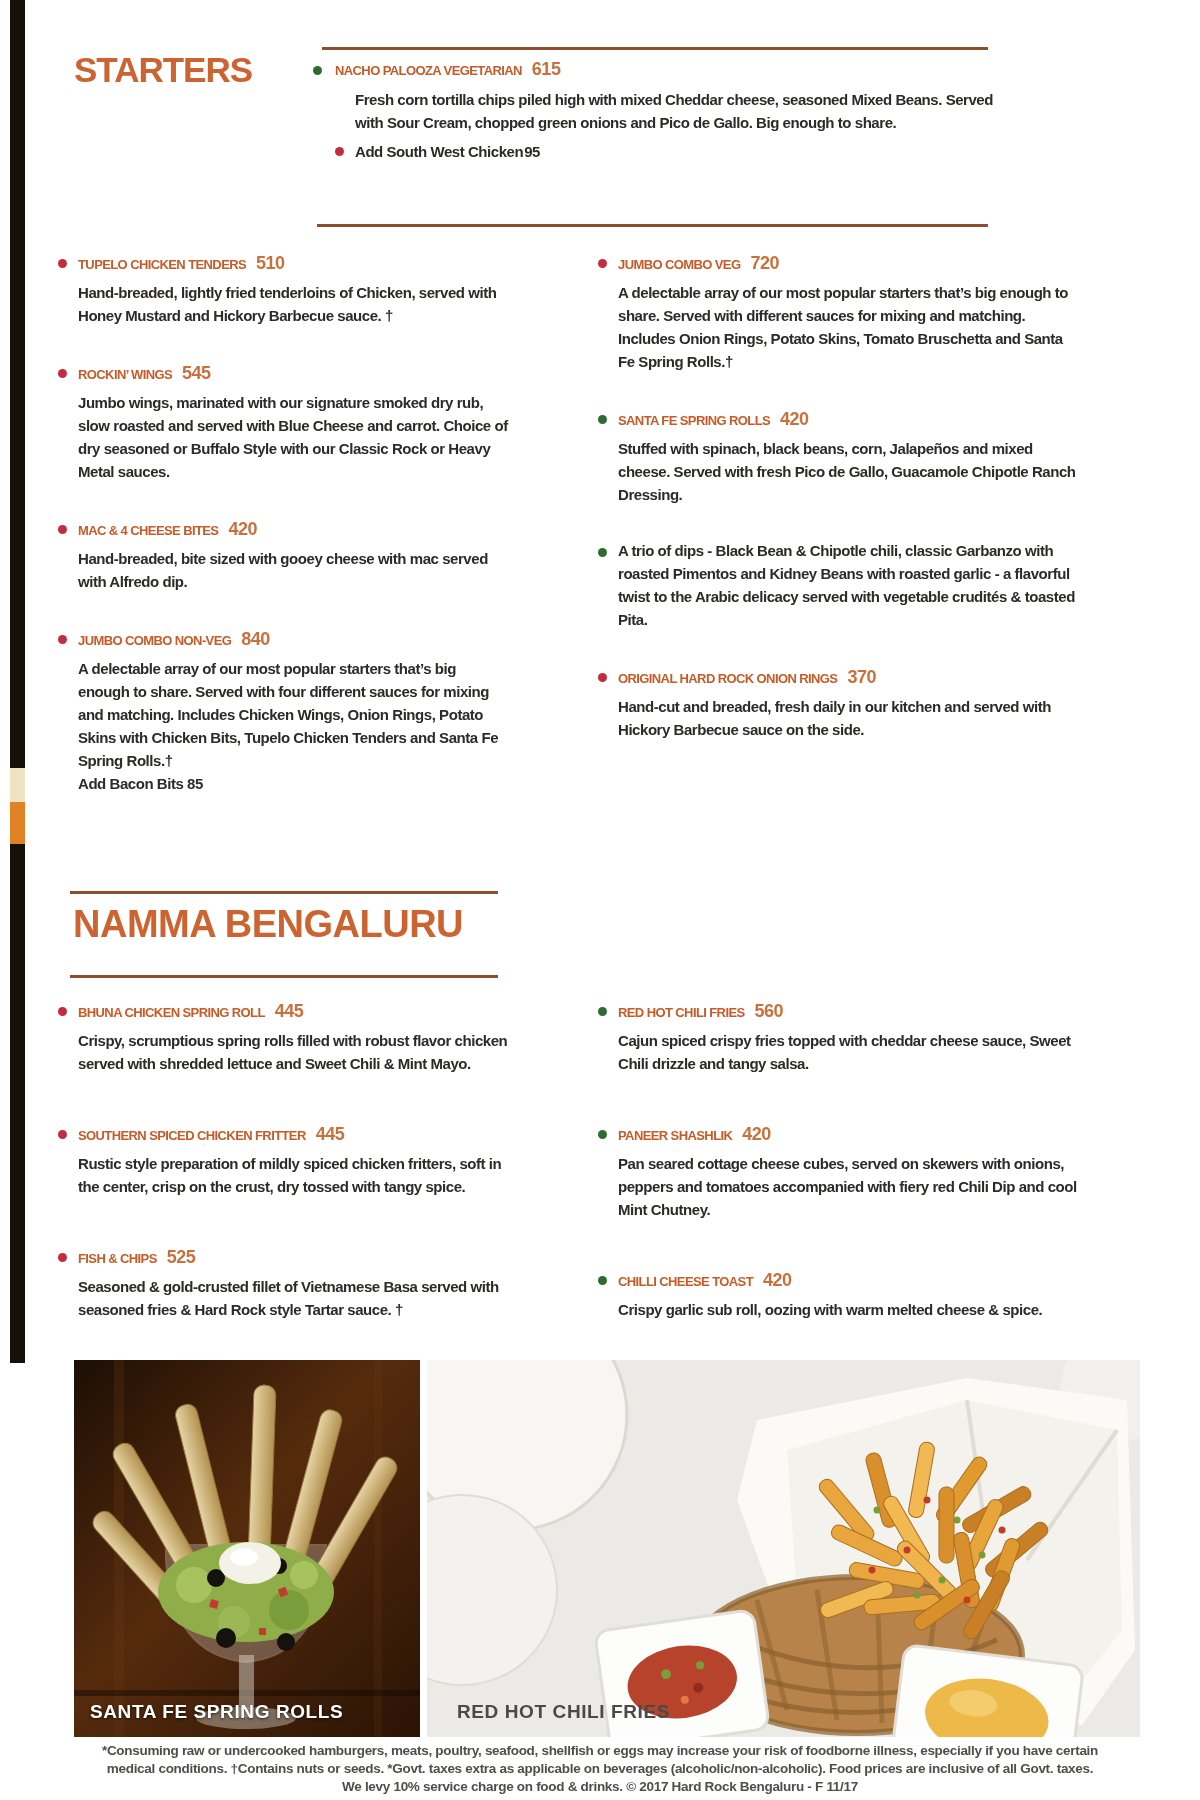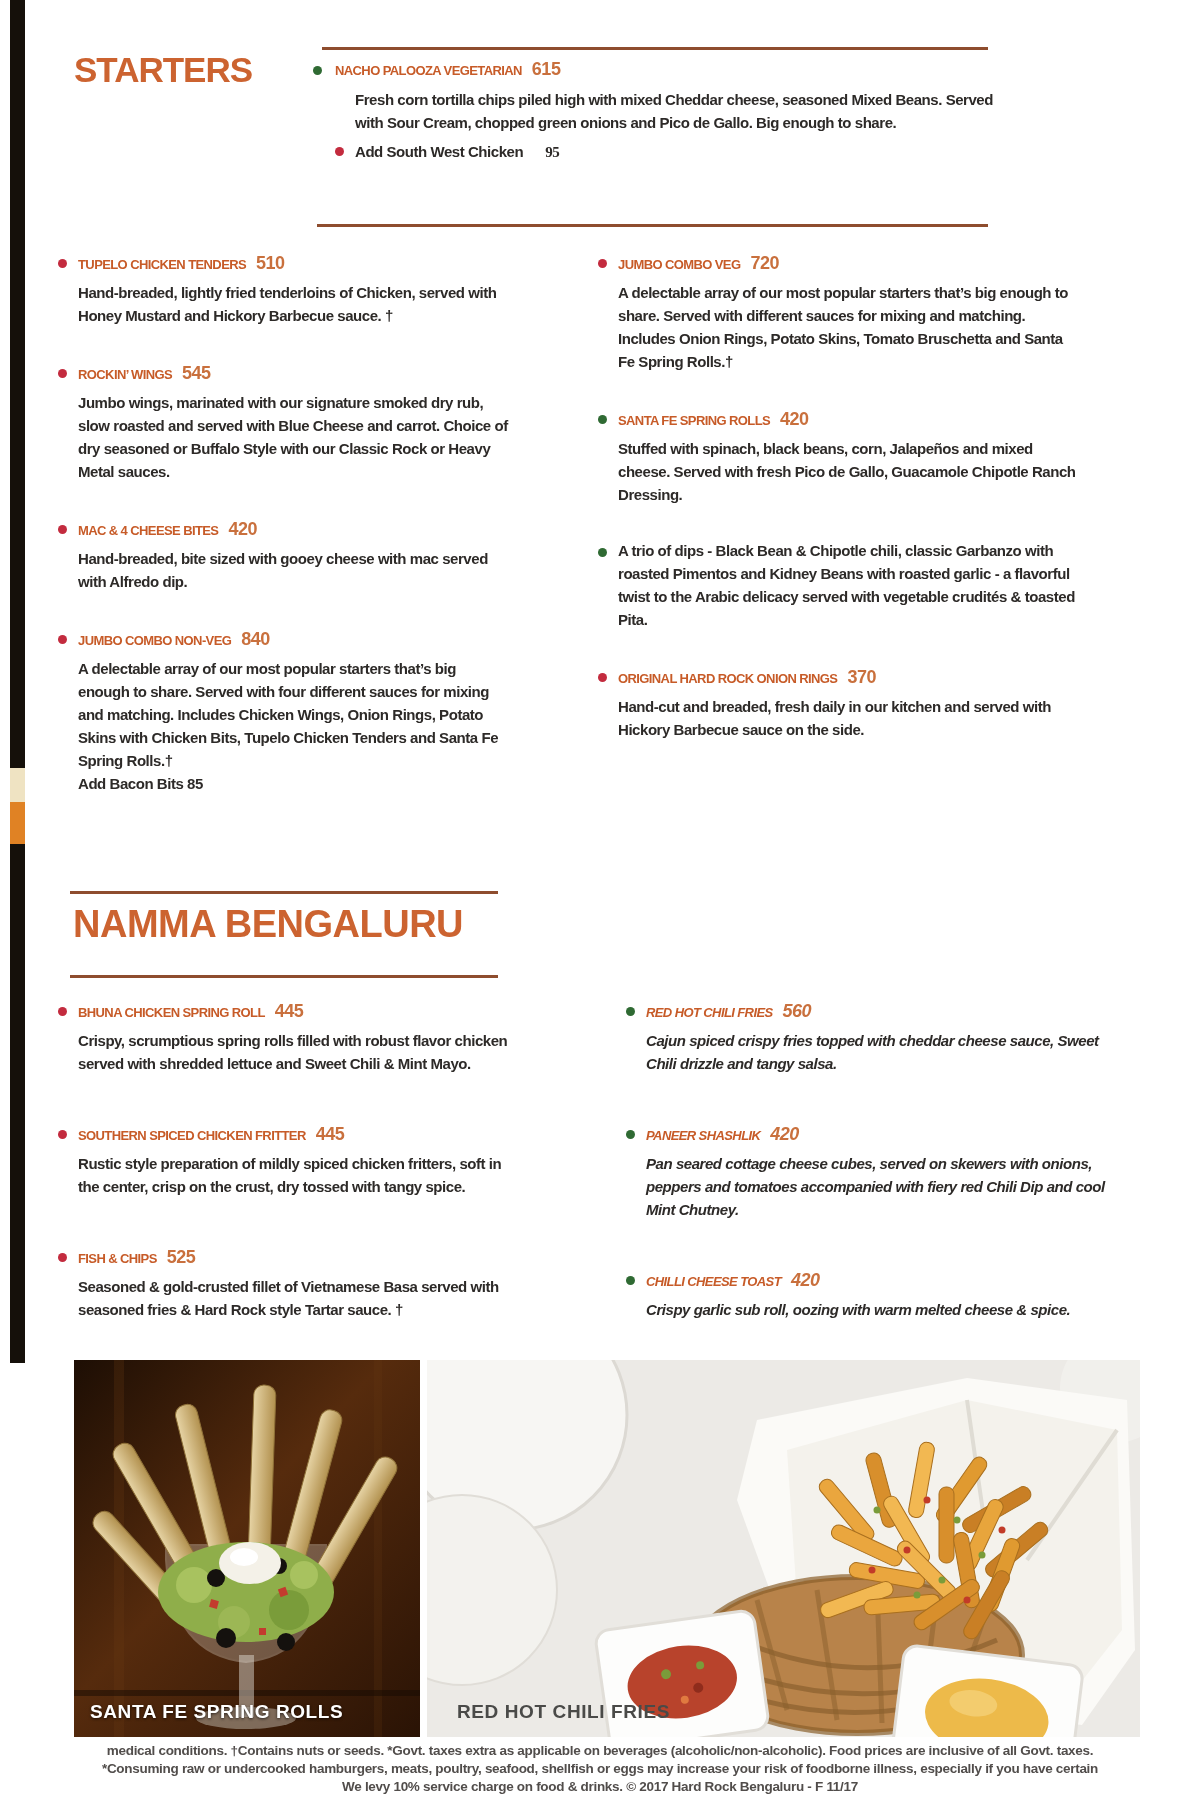--- a/index.html
+++ b/index.html
@@ -22,37 +22,37 @@
   .starters-title{left:74px;top:50px;font-size:35px;letter-spacing:-1px;}
   .namma-title{left:73px;top:903px;font-size:38px;letter-spacing:-0.5px;}
 
   .featured{position:absolute;left:335px;top:56px;width:655px;}
   .featured > .bullet{left:-22px;top:10px;}
 
   .col{position:absolute;}
   #col-s-left{left:58px;top:250px;width:452px;}
   #col-s-right{left:598px;top:250px;width:482px;}
   #col-n-left{left:58px;top:998px;width:452px;}
-  #col-n-right{left:626px;top:998px;width:482px;font-style:italic;}
+  #col-n-right{left:598px;top:998px;width:482px;}
 
   .item{position:relative;padding-left:20px;}
   #col-s-left .item,#col-s-right .item{margin-bottom:33px;}
   #col-n-left .item,#col-n-right .item{margin-bottom:46px;}
   .bullet{position:absolute;left:0;top:9px;width:9px;height:9px;border-radius:50%;}
   .bullet.red{background:#C32B3E;}
   .bullet.green{background:#2F6A33;}
 
   .head{line-height:26px;white-space:nowrap;}
   .iname{font-size:13px;font-weight:bold;color:#C75B28;letter-spacing:-0.6px;}
   .iprice{font-size:18px;font-weight:bold;color:#C9703D;margin-left:10px;letter-spacing:-0.5px;}
   .idesc{font-size:15px;font-weight:bold;color:#2D2A28;letter-spacing:-0.45px;line-height:23px;margin-top:3px;}
   .featured .idesc{margin-top:4px;}
   .iaddon{position:relative;padding-left:20px;margin-top:9px;font-size:15px;font-weight:bold;color:#2D2A28;letter-spacing:-0.45px;}
   .iaddon .bullet{top:4px;}
-  .addon-price{margin-left:22px;font-family:Liberation Serif, serif;}
+  .addon-price{margin-left:1px;}
 
   .photo{position:absolute;top:1360px;height:377px;overflow:hidden;background:#ddd;}
   #photo-left{left:74px;width:346px;}
   #photo-right{left:427px;width:713px;}
   .photo svg{display:block;width:100%;height:100%;}
   .photo-label{position:absolute;bottom:14px;font-weight:bold;font-size:19px;letter-spacing:0.6px;white-space:nowrap;}
   #photo-left .photo-label{left:16px;color:#ffffff;text-shadow:0 1px 3px rgba(0,0,0,.7);}
   #photo-right .photo-label{left:30px;color:#4a4a48;}
 
   .footer{position:absolute;left:0;top:1742px;width:1200px;text-align:center;
@@ -284,16 +284,16 @@
     <g transform="rotate(7 560 355)">
       <rect x="470" y="295" width="180" height="120" rx="14" fill="#fdfdfc" stroke="#e1ded8" stroke-width="3"></rect>
       <ellipse cx="560" cy="357" rx="62" ry="38" fill="#edba4a"></ellipse>
       <ellipse cx="545" cy="345" rx="24" ry="13" fill="#f3cc6e"></ellipse>
     </g>
   </svg>
   <div class="photo-label">RED HOT CHILI FRIES</div>
 </div>
 
 <div class="footer">
+  <div>*Consuming raw or undercooked hamburgers, meats, poultry, seafood, shellfish or eggs may increase your risk of foodborne illness, especially if you have certain</div>
   <div>medical conditions. †Contains nuts or seeds. *Govt. taxes extra as applicable on beverages (alcoholic/non-alcoholic). Food prices are inclusive of all Govt. taxes.</div>
-  <div>*Consuming raw or undercooked hamburgers, meats, poultry, seafood, shellfish or eggs may increase your risk of foodborne illness, especially if you have certain</div>
   <div>We levy 10% service charge on food &amp; drinks. © 2017 Hard Rock Bengaluru - F 11/17</div>
 </div>
 
 </body></html>

